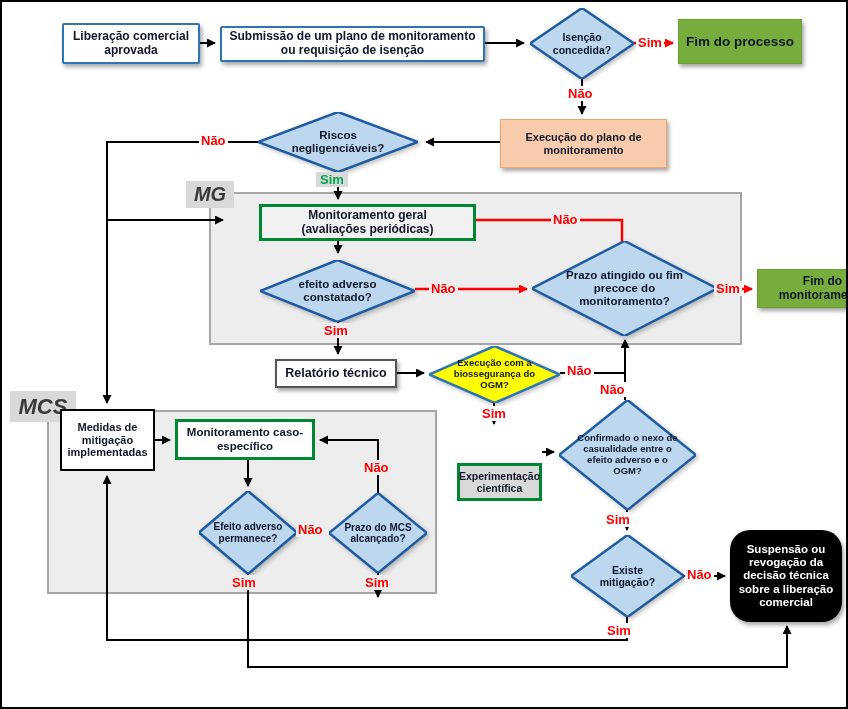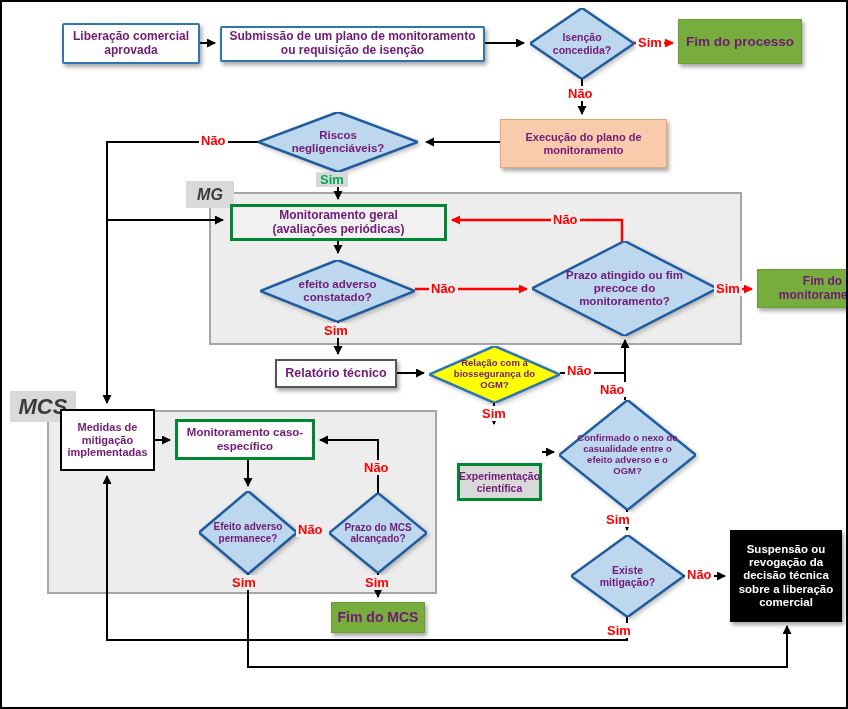--- a/index.html
+++ b/index.html
@@ -11,30 +11,30 @@
   }
   .panel{position:absolute;background:var(--panel-bg);border:2px solid var(--panel-border);}
   .tag{
     position:absolute;background:var(--tag-bg);color:#3a3a3a;
     display:flex;align-items:center;justify-content:center;
     font-style:italic;font-weight:600;
   }
   .connectors{position:absolute;left:0;top:0;width:848px;height:709px;pointer-events:none;}
   .node{
     position:absolute;display:flex;align-items:center;justify-content:center;
-    text-align:center;font-weight:bold;color:#701a75;line-height:1.15;
+    text-align:center;font-weight:bold;color:#0f172a;line-height:1.15;
   }
   .shadow{box-shadow:2px 3px 4px rgba(0,0,0,.35);}
   .blue-box{background:#fff;border:2px solid var(--blue-border);border-radius:2px;}
   .green-box{background:var(--green-box);border:1px solid #6d9c35;}
   .orange-box{background:var(--orange-box);border:1px solid #e8a76f;}
   .green-outline{border:3px solid var(--green-border);}
   .white-fill{background:#fff;}
   .graybox-fill{background:var(--tag-bg);}
-  .mg-fill{background:#f1f1f1;}
+  .mg-fill{background:#f1f1f1;margin-left:29px;}
   .dark-outline{background:#fff;border:2px solid #555;}
   .black-outline{background:#fff;border:2px solid #000;}
   .black-box{background:#000;color:#fff;}
   .diamond{background:transparent;}
   .diamond > svg{position:absolute;left:0;top:0;width:100%;height:100%;filter:drop-shadow(2px 2px 2px rgba(0,0,0,.25));}
   .diamond > .dtext{position:relative;z-index:1;padding:0 12%;}
   .lbl{
     position:absolute;font-weight:bold;font-size:13px;line-height:15px;
     color:var(--red);padding:0 2px;white-space:nowrap;
   }
@@ -86,21 +86,21 @@
     </g>
     <g style="stroke:var(--red);stroke-width:2.5;fill:none;">
       <path d="M632,41 H671" marker-end="url(#mR)"></path>
       <path d="M620,241 V218 H450" marker-end="url(#mR)"></path>
       <path d="M413,287 H525" marker-end="url(#mR)"></path>
       <path d="M715,287 H750" marker-end="url(#mR)"></path>
       <path d="M295,530 H322" marker-end="url(#mR)"></path>
     </g>
   </svg>
 
-  <div class="tag" style="left:184px;top:179px;width:48px;height:27px;font-size:16px;">MG</div>
+  <div class="tag" style="left:184px;top:179px;width:48px;height:27px;font-size:20px;">MG</div>
   <div class="tag" style="left:8px;top:389px;width:66px;height:31px;font-size:22px;">MCS</div>
 
   <div class="node blue-box shadow" style="left:60px;top:21px;width:138px;height:41px;font-size:12px;">Liberação comercial aprovada</div>
 
   <div class="node blue-box shadow" style="left:218px;top:24px;width:265px;height:36px;font-size:12px;">Submissão de um plano de monitoramento ou requisição de isenção</div>
 
   <div class="node diamond" style="left:528px;top:6px;width:104px;height:71px;font-size:10.5px;">
     <svg viewBox="0 0 100 100" preserveAspectRatio="none">
         <polygon points="50,0 100,50 50,100 0,50" vector-effect="non-scaling-stroke" style="fill:var(--diamond-fill);stroke:var(--diamond-stroke);stroke-width:2.5"></polygon>
       </svg>
@@ -136,21 +136,21 @@
   </div>
 
   <div class="node green-box shadow" style="left:755px;top:267px;width:91px;height:39px;font-size:12px;padding-left:40px;">Fim do monitoramento</div>
 
   <div class="node dark-outline shadow" style="left:273px;top:357px;width:122px;height:29px;font-size:12.5px;">Relatório técnico</div>
 
   <div class="node diamond" style="left:427px;top:344px;width:131px;height:57px;font-size:9.5px;">
     <svg viewBox="0 0 100 100" preserveAspectRatio="none">
         <polygon points="50,0 100,50 50,100 0,50" vector-effect="non-scaling-stroke" style="fill:var(--yellow-fill);stroke:var(--yellow-stroke);stroke-width:2.5"></polygon>
       </svg>
-    <span class="dtext">Relação com a biossegurança do OGM?</span>
+    <span class="dtext">Execução com a biossegurança do OGM?</span>
   </div>
 
   <div class="node green-outline graybox-fill" style="left:455px;top:427px;width:85px;height:38px;font-size:10.5px;margin-top:34px;">Experimentação científica</div>
 
   <div class="node diamond" style="left:557px;top:398px;width:137px;height:110px;font-size:9.5px;">
     <svg viewBox="0 0 100 100" preserveAspectRatio="none">
         <polygon points="50,0 100,50 50,100 0,50" vector-effect="non-scaling-stroke" style="fill:var(--diamond-fill);stroke:var(--diamond-stroke);stroke-width:2.5"></polygon>
       </svg>
     <span class="dtext">Confirmado o nexo de casualidade entre o efeito adverso e o OGM?</span>
   </div>
@@ -166,30 +166,29 @@
     <span class="dtext">Efeito adverso permanece?</span>
   </div>
 
   <div class="node diamond" style="left:327px;top:491px;width:98px;height:80px;font-size:10px;">
     <svg viewBox="0 0 100 100" preserveAspectRatio="none">
         <polygon points="50,0 100,50 50,100 0,50" vector-effect="non-scaling-stroke" style="fill:var(--diamond-fill);stroke:var(--diamond-stroke);stroke-width:2.5"></polygon>
       </svg>
     <span class="dtext">Prazo do MCS alcançado?</span>
   </div>
 
-  <div class="node green-box shadow" style="left:329px;top:600px;width:94px;height:31px;font-size:14px;">Fim do MCS</div>
 
   <div class="node diamond" style="left:569px;top:533px;width:113px;height:82px;font-size:10.5px;">
     <svg viewBox="0 0 100 100" preserveAspectRatio="none">
         <polygon points="50,0 100,50 50,100 0,50" vector-effect="non-scaling-stroke" style="fill:var(--diamond-fill);stroke:var(--diamond-stroke);stroke-width:2.5"></polygon>
       </svg>
     <span class="dtext">Existe mitigação?</span>
   </div>
 
-  <div class="node black-box shadow" style="left:728px;top:528px;width:112px;height:92px;font-size:11.5px;padding:0 4px;">Suspensão ou revogação da decisão técnica sobre a liberação comercial</div>
+  <div class="node black-box shadow" style="left:728px;top:528px;width:112px;height:92px;font-size:11.5px;padding:0 4px;border-radius:20px;">Suspensão ou revogação da decisão técnica sobre a liberação comercial</div>
 
   <div class="lbl on-white" style="left:634px;top:33px;">Sim</div>
   <div class="lbl on-white" style="left:564px;top:84px;">Não</div>
   <div class="lbl on-white" style="left:197px;top:131px;">Não</div>
   <div class="lbl lbl-green" style="left:314px;top:170px;">Sim</div>
   <div class="lbl on-gray" style="left:549px;top:210px;">Não</div>
   <div class="lbl on-gray" style="left:427px;top:279px;">Não</div>
   <div class="lbl on-gray" style="left:712px;top:279px;">Sim</div>
   <div class="lbl on-gray" style="left:320px;top:321px;">Sim</div>
   <div class="lbl on-white" style="left:563px;top:361px;">Não</div>

